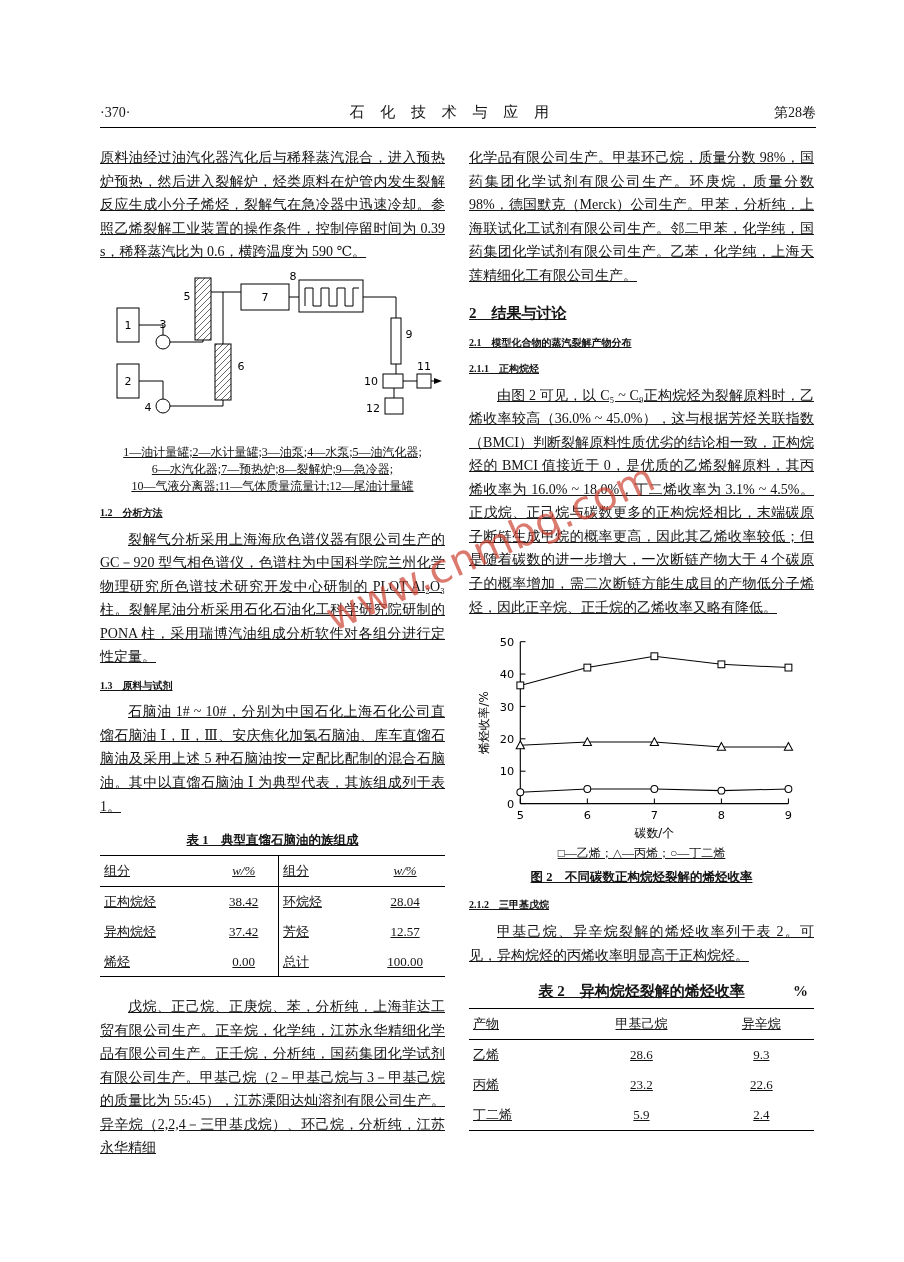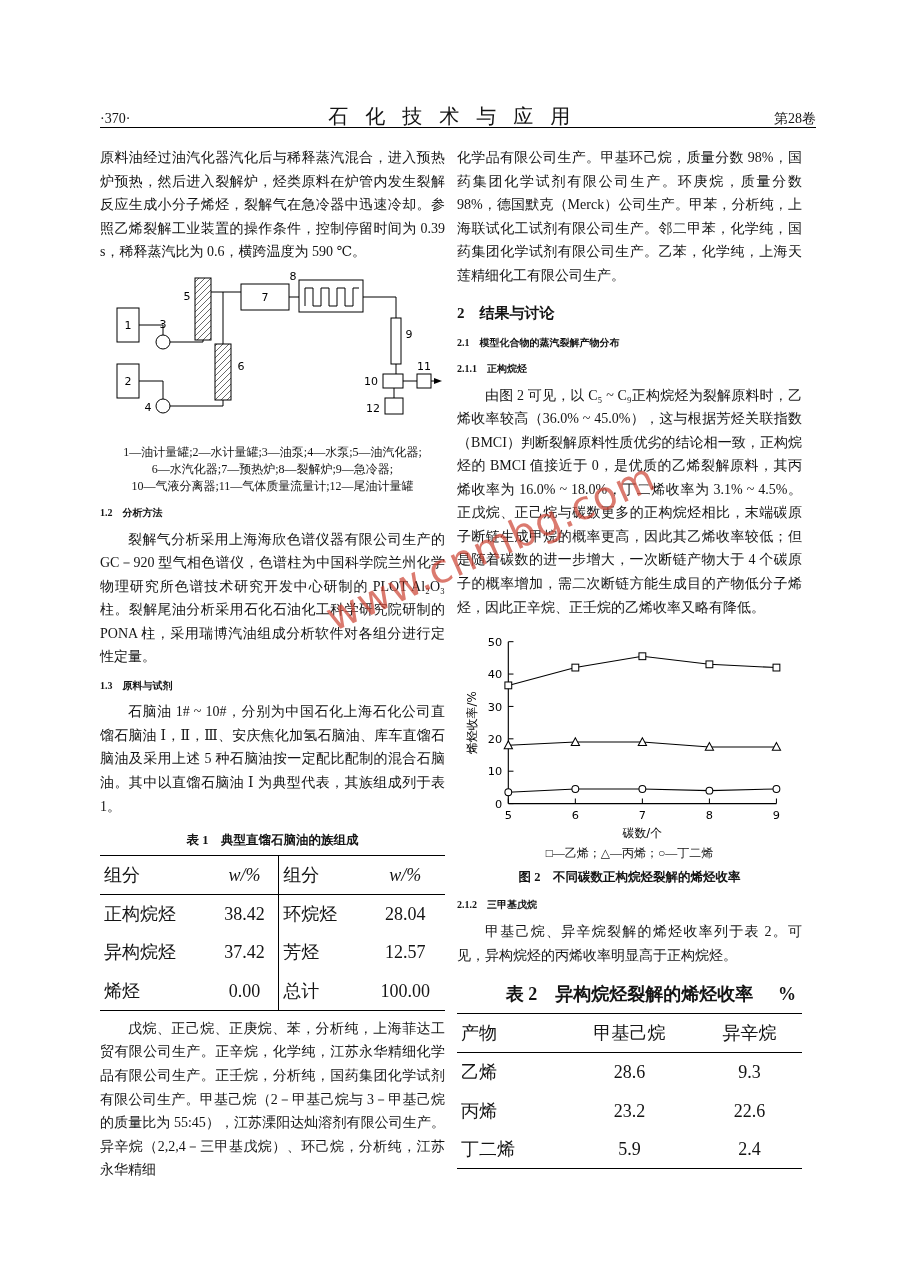--- a/index.html
+++ b/index.html
@@ -1,42 +1,42 @@
 <!DOCTYPE html>
 <html><head>
 <meta charset="utf-8">
 <style>
   html,body{margin:0;padding:0;background:#e8e8e8;}
   .page{position:relative;width:904px;height:1262px;margin:0 auto;background:#ffffff;
         font-family:"Liberation Serif","DejaVu Serif",serif;color:#141414;overflow:hidden;padding-left:28px;}
   
   .hdr{position:absolute;top:103px;left:100px;width:716px;display:flex;
        justify-content:space-between;align-items:baseline;font-size:14px;}
-  .hdr .jt{letter-spacing:6px;font-size:20px;}
+  .hdr .jt{letter-spacing:6px;font-size:15px;}
   .hdr-rule{position:absolute;top:127px;left:100px;width:716px;border-top:1.6px solid #000;}
   
-  .columns{position:absolute;top:146px;left:100px;width:716px;display:flex;gap:12px;}
+  .columns{position:absolute;top:146px;left:100px;width:716px;display:flex;gap:24px;text-decoration:underline;}
   .col{width:345px;font-size:14px;line-height:1.68;text-align:justify;}
   p{margin:0;}
   p.ind{text-indent:2em;}
   h2.sec1{font-size:15px;font-weight:bold;margin:14px 0 8px;}
   h3.sec{font-size:10px;font-weight:bold;margin:9px 0 6px;}
   
   .fig1{margin:8px 0 4px;}
   .fig1 svg{display:block;margin:0 auto;}
   .figlegend{font-size:12px;line-height:1.45;text-align:center;margin-top:20px;}
   figure{margin:0;}
   figcaption{font-size:12.5px;font-weight:bold;text-align:center;margin-top:4px;}
   
   .tbl-title{font-size:12.5px;font-weight:bold;text-align:center;margin:12px 0 4px;}
   .tbl-titlebar{display:flex;justify-content:center;position:relative;
-                font-size:18px;font-weight:bold;margin:12px 0 4px;}
+                font-size:15px;font-weight:bold;margin:12px 0 4px;}
   .tbl-titlebar .unit{position:absolute;right:6px;top:0;font-weight:bold;}
-  table{width:100%;border-collapse:collapse;font-size:18px;
-        border-top:1.6px solid #000;border-bottom:1.6px solid #000;margin-bottom:6px;}
+  table{width:100%;border-collapse:collapse;font-size:13px;
+        border-top:1.6px solid #000;border-bottom:1.6px solid #000;margin-bottom:18px;}
   thead th{border-bottom:1px solid #000;font-weight:normal;padding:4px 4px;}
   td{padding:4px 4px;}
   .al{text-align:left;}
   .ac{text-align:center;}
   .ital{font-style:italic;}
   .vdiv{border-left:1px solid #000;}
   
   .fig2{margin:10px 0 6px;}
   .fig2 svg{display:block;margin:0 auto;font-family:"DejaVu Sans",sans-serif;}
   .fig2-legend{font-size:12px;text-align:center;margin-top:2px;}

